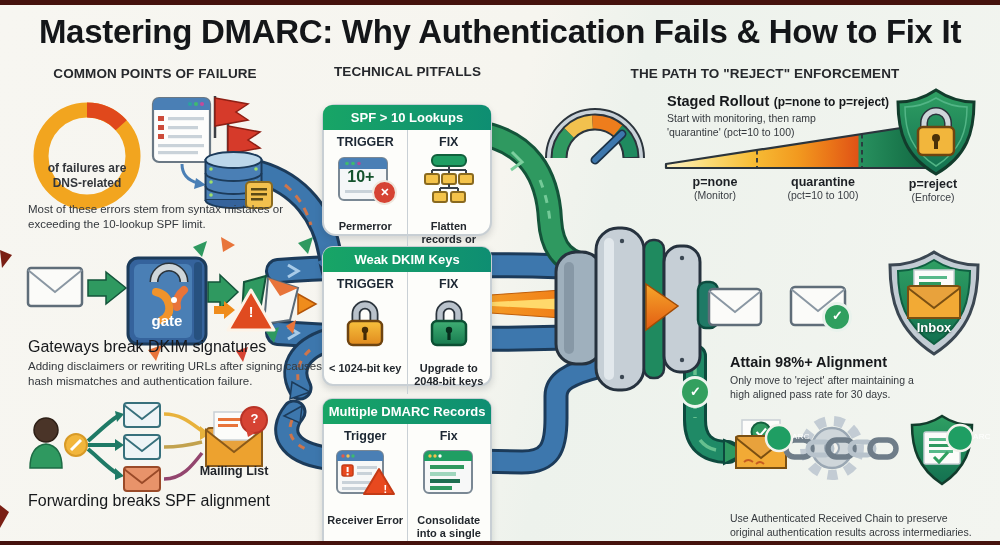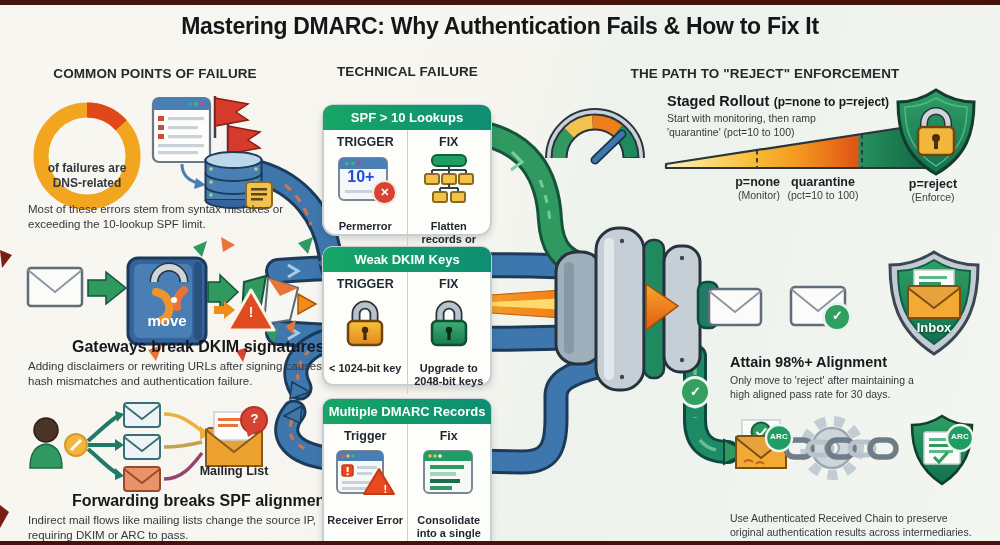--- a/index.html
+++ b/index.html
@@ -3,41 +3,41 @@
 <meta charset="utf-8">
 <style>
   html,body{margin:0;padding:0;background:#e8e8e4;}
   .stage{
     position:relative;width:1000px;height:545px;overflow:hidden;
     background:linear-gradient(104deg,#f7f6f1 0%,#f6f5ef 48%,#edf2ec 58%,#f3f5f0 100%);
     font-family:"Liberation Sans",sans-serif;color:#1b1d20;
   }
   .abs{position:absolute;}
   .edge{position:absolute;left:0;width:100%;background:#45120d;}
-  .title{left:0;top:13px;width:1000px;text-align:center;font-size:23px;font-weight:700;letter-spacing:-0.3px;color:#141619;}
+  .title{left:0;top:13px;width:1000px;text-align:center;font-size:33px;font-weight:700;letter-spacing:-0.3px;color:#141619;}
   .col-h{font-weight:700;font-size:13.5px;color:#26282c;text-align:center;letter-spacing:.1px;line-height:1.2;}
-  .sec-h{font-weight:700;font-size:16px;color:#16181b;margin-left:44px;}
+  .sec-h{font-weight:400;font-size:16px;color:#16181b;}
   .sec-h-sm{font-weight:700;font-size:14.5px;color:#16181b;}
   .body-t{font-size:11.5px;line-height:1.3;color:#34383d;}
   .body-s{font-size:10.5px;line-height:1.3;color:#34383d;}
   .ctr{text-align:center;}
   .white-bold{color:#fff;font-weight:700;text-align:center;}
   
   .pcard{position:absolute;left:322px;width:170px;background:#fdfdfa;border:2px solid #c8cfd4;border-radius:11px;box-shadow:0 3px 7px rgba(40,50,60,.18);box-sizing:border-box;}
   .pcard .hdr{height:25px;margin:-1px -1px 0;border-radius:9px 9px 0 0;background:linear-gradient(90deg,#18a566,#0e8e72);color:#fff;font-weight:700;font-size:13px;display:flex;align-items:center;justify-content:center;}
   .pcard .bd{display:flex;}
   .pcard .half{flex:1;display:flex;flex-direction:column;align-items:center;padding:5px 2px 7px;min-width:0;}
   .pcard .half.sep{border-left:1.5px solid #c9d0d5;}
   .lbl{font-weight:700;font-size:12.5px;color:#1c2733;}
   .cap{font-weight:700;font-size:11px;color:#23282e;text-align:center;line-height:1.15;margin-top:13px;max-width:78px;}
   .iconbox{height:56px;display:flex;align-items:center;justify-content:center;margin-top:2px;position:relative;}
-  .ten{position:absolute;left:10px;top:17px;font-weight:700;font-size:16px;color:#1d4ed8;}
+  .ten{position:absolute;left:10px;top:17px;font-weight:700;font-size:16px;color:#14532d;}
   .xbadge{position:absolute;right:-4px;bottom:2px;width:21px;height:21px;border-radius:50%;background:#d64333;border:2px solid #efe7dd;color:#fff;font-weight:700;font-size:11px;line-height:21px;text-align:center;}
   .bang-sm{position:absolute;right:8px;bottom:6px;color:#fff;font-weight:700;font-size:11px;}
-  .badge-txt{position:absolute;color:#fff;font-weight:700;font-size:8px;letter-spacing:.3px;text-align:center;width:28px;}
+  .badge-txt{position:absolute;color:#fff;font-weight:400;font-size:8px;letter-spacing:.3px;text-align:center;width:28px;padding-left:22px;}
   .glyph{position:absolute;color:#fff;font-weight:700;text-align:center;}
   .stage-lb{position:absolute;text-align:center;width:130px;}
   .stage-lb .l1{font-weight:700;font-size:12.5px;color:#1d2025;}
   .stage-lb .l2{font-size:10.5px;color:#3a3e44;}
 </style>
 </head>
 <body>
 
 <div class="stage">
 
@@ -206,21 +206,21 @@
     <polygon points="186,34 198,34 198,27 216,44 198,61 198,54 186,54" fill="#2f9960" stroke="#14543a" stroke-width="1.5"></polygon>
     <polygon points="192,58 202,58 202,53 213,62 202,71 202,66 192,66" fill="#ef8c1c"></polygon>
     <g>
       <polygon points="222,34 244,28 236,74 220,66" fill="#2f9960" stroke="#14543a" stroke-width="2"></polygon>
       <polygon points="246,30 276,40 268,72 242,76" fill="#f7f7f4" stroke="#5a6a78" stroke-width="2"></polygon>
       <polygon points="246,30 276,40 258,48" fill="#e8743a"></polygon>
     </g>
     <polygon points="229,42 252,82 206,82" fill="#e04b20" stroke="#fdf3e7" stroke-width="3" stroke-linejoin="round"></polygon>
   </svg>
   <div class="glyph" style="left:243px;top:304px;width:16px;font-size:14px;">!</div>
-  <div class="glyph" style="left:128px;top:312px;width:78px;font-size:15px;">move</div>
+  <div class="glyph" style="left:128px;top:312px;width:78px;font-size:15px;">gate</div>
   <div class="abs sec-h" style="left:28px;top:338px;">Gateways break DKIM signatures</div>
   <div class="abs body-t" style="left:28px;top:359px;width:325px;">Adding disclaimers or rewriting URLs after signing causes body hash mismatches and authentication failure.</div>
 
   <svg class="abs" style="left:22px;top:398px" width="280" height="100">
     <g>
       <circle cx="24" cy="32" r="12" fill="#4a3428" stroke="#2d1f16" stroke-width="1.5"></circle>
       <path d="M8,70 q0,-22 16,-24 q16,2 16,24 z" fill="#2f9960" stroke="#1d6b44" stroke-width="1.5"></path>
     </g>
     <g>
       <circle cx="54" cy="47" r="11" fill="#f2b63c" stroke="#d89a26" stroke-width="2"></circle>
@@ -252,21 +252,20 @@
       <polygon points="184,32 212,54 240,32 240,68 184,68" fill="#eda22f" stroke="#8a5a1a" stroke-width="2"></polygon>
     </g>
     <g>
       <circle cx="232" cy="22" r="13" fill="#d64333" stroke="#b83326" stroke-width="2"></circle>
       <polygon points="224,31 233,35 226,39" fill="#d64333"></polygon>
     </g>
   </svg>
   <div class="glyph" style="left:246px;top:411px;width:17px;font-size:13px;">?</div>
   <div class="abs ctr" style="left:184px;top:464px;width:100px;font-size:12.5px;font-weight:700;color:#22252a;">Mailing List</div>
   <div class="abs sec-h" style="left:28px;top:492px;">Forwarding breaks SPF alignment</div>
-  <div class="abs body-t" style="left:28px;top:513px;width:300px;">Indirect mail flows like mailing lists change the source IP, requiring DKIM or ARC to pass.</div>
 
   <div class="pcard" style="top:104px;height:132px;border-radius:14px;">
     <div class="hdr">SPF &gt; 10 Lookups</div>
     <div class="bd">
       <div class="half">
         <div class="lbl">TRIGGER</div>
         <div class="iconbox">
           <svg width="56" height="50">
             <rect x="2" y="4" width="48" height="42" rx="5" fill="#f5f7f8" stroke="#7a8894" stroke-width="2"></rect>
             <path d="M2,9 a5,5 0 0 1 5,-5 h38 a5,5 0 0 1 5,5 v6 h-48 z" fill="#4a7fb5"></path>
@@ -418,21 +417,21 @@
         <stop offset=".705" stop-color="#28915f"></stop>
           <stop offset=".84" stop-color="#1b7a4e"></stop>
         <stop offset="1" stop-color="#10603f"></stop>
       </linearGradient>
     </defs>
     <polygon points="26,66 300,24 300,70 26,70" fill="url(#rampGrad)" stroke="#2b343c" stroke-width="2.2" stroke-linejoin="round"></polygon>
     <line x1="117" y1="52" x2="117" y2="70" stroke="#2b343c" stroke-width="1.8" stroke-dasharray="4.5 3.5"></line>
     <line x1="222" y1="36" x2="222" y2="70" stroke="#2b343c" stroke-width="1.8" stroke-dasharray="4.5 3.5"></line>
   </svg>
 
-  <div class="stage-lb" style="left:650px;top:175px;text-align:right;">
+  <div class="stage-lb" style="left:650px;top:175px;">
     <div class="l1">p=none</div>
     <div class="l2">(Monitor)</div>
   </div>
   <div class="stage-lb" style="left:758px;top:175px;">
     <div class="l1">quarantine</div>
     <div class="l2">(pct=10 to 100)</div>
   </div>
   <div class="stage-lb" style="left:868px;top:177px;">
     <div class="l1">p=reject</div>
     <div class="l2">(Enforce)</div>
@@ -528,19 +527,19 @@
     <circle cx="232" cy="26" r="13" fill="#1f9e63" stroke="#f2f2ec" stroke-width="2.5"></circle>
   </svg>
   <div class="badge-txt" style="left:765px;top:432px;">ARC</div>
   <div class="badge-txt" style="left:946px;top:432px;">ARC</div>
 
   <div class="abs body-s" style="left:730px;top:512px;width:250px;">Use Authenticated Received Chain to preserve original authentication results across intermediaries.</div>
 
   <div class="abs title">Mastering DMARC: Why Authentication Fails &amp; How to Fix It</div>
   <div class="abs col-h" style="left:40px;top:66px;width:230px;">COMMON POINTS OF FAILURE</div>
   <div class="abs" style="left:330px;top:64px;width:155px;">
-    <div class="col-h">TECHNICAL FAILURE</div>
+    <div class="col-h">TECHNICAL PITFALLS</div>
   </div>
   <div class="abs col-h" style="left:630px;top:66px;width:270px;">THE PATH TO "REJECT" ENFORCEMENT</div>
 
   <div class="edge" style="top:0;height:5px;"></div>
   <div class="edge" style="bottom:0;height:4px;"></div>
 </div>
 
 </body></html>

